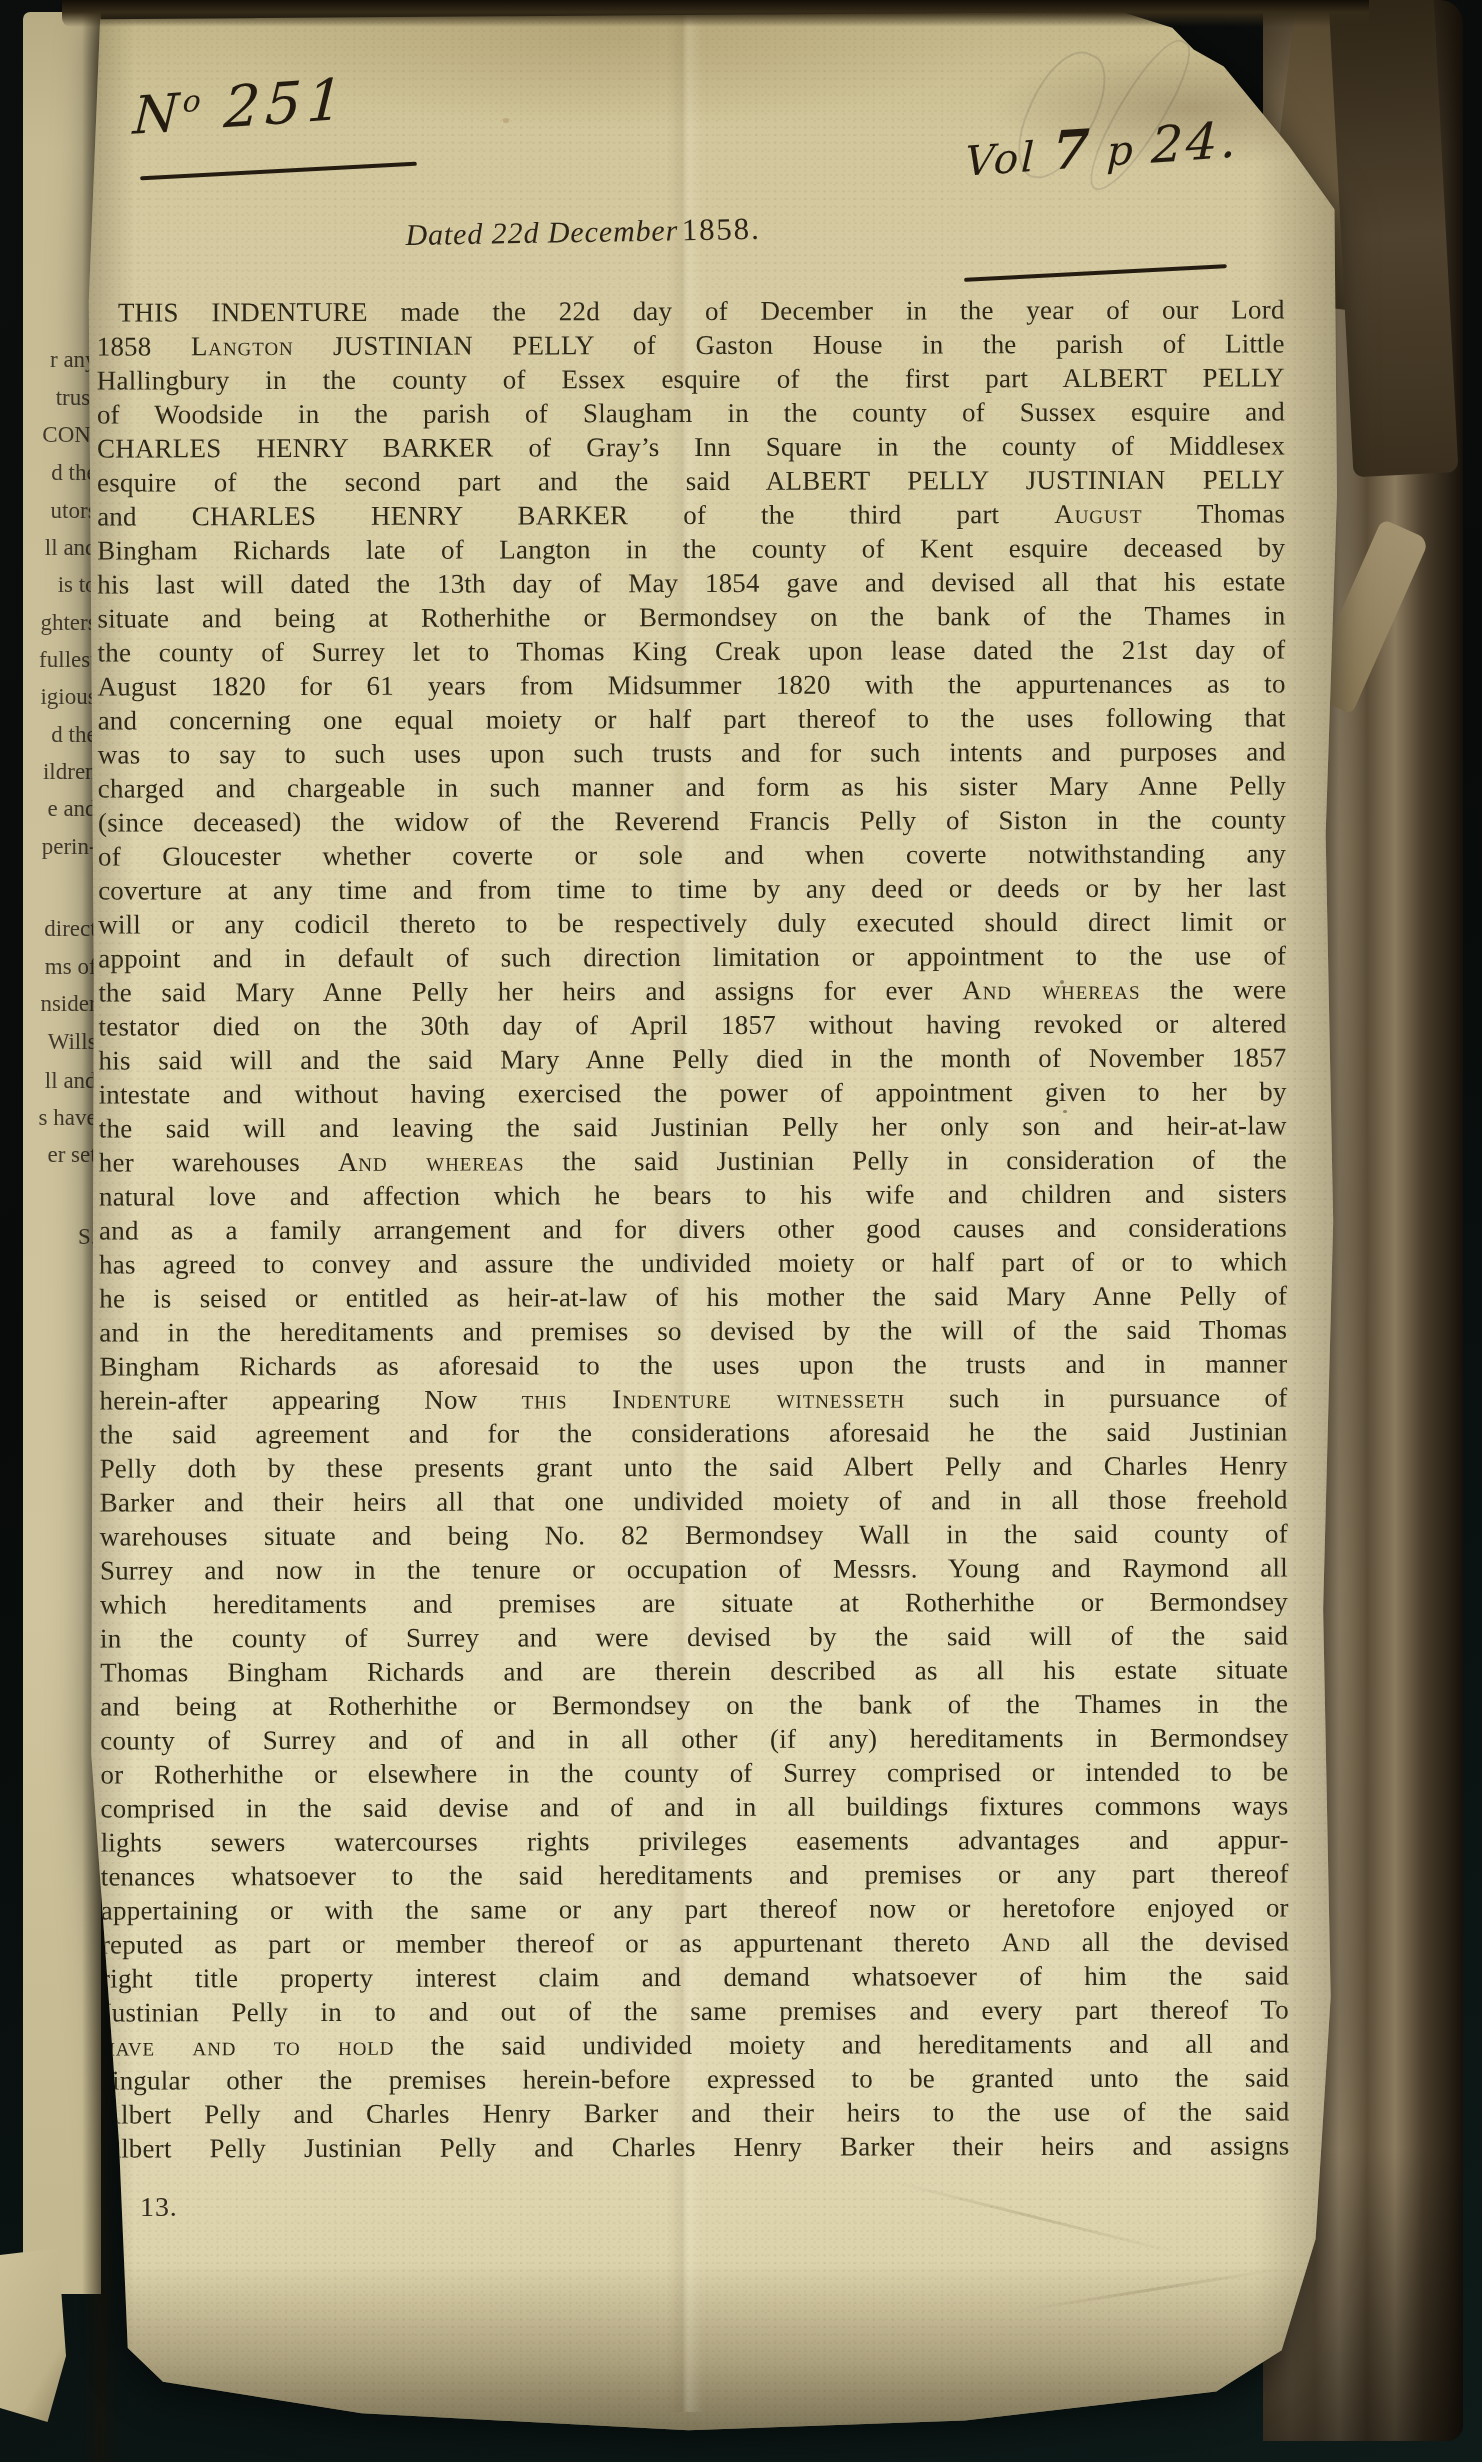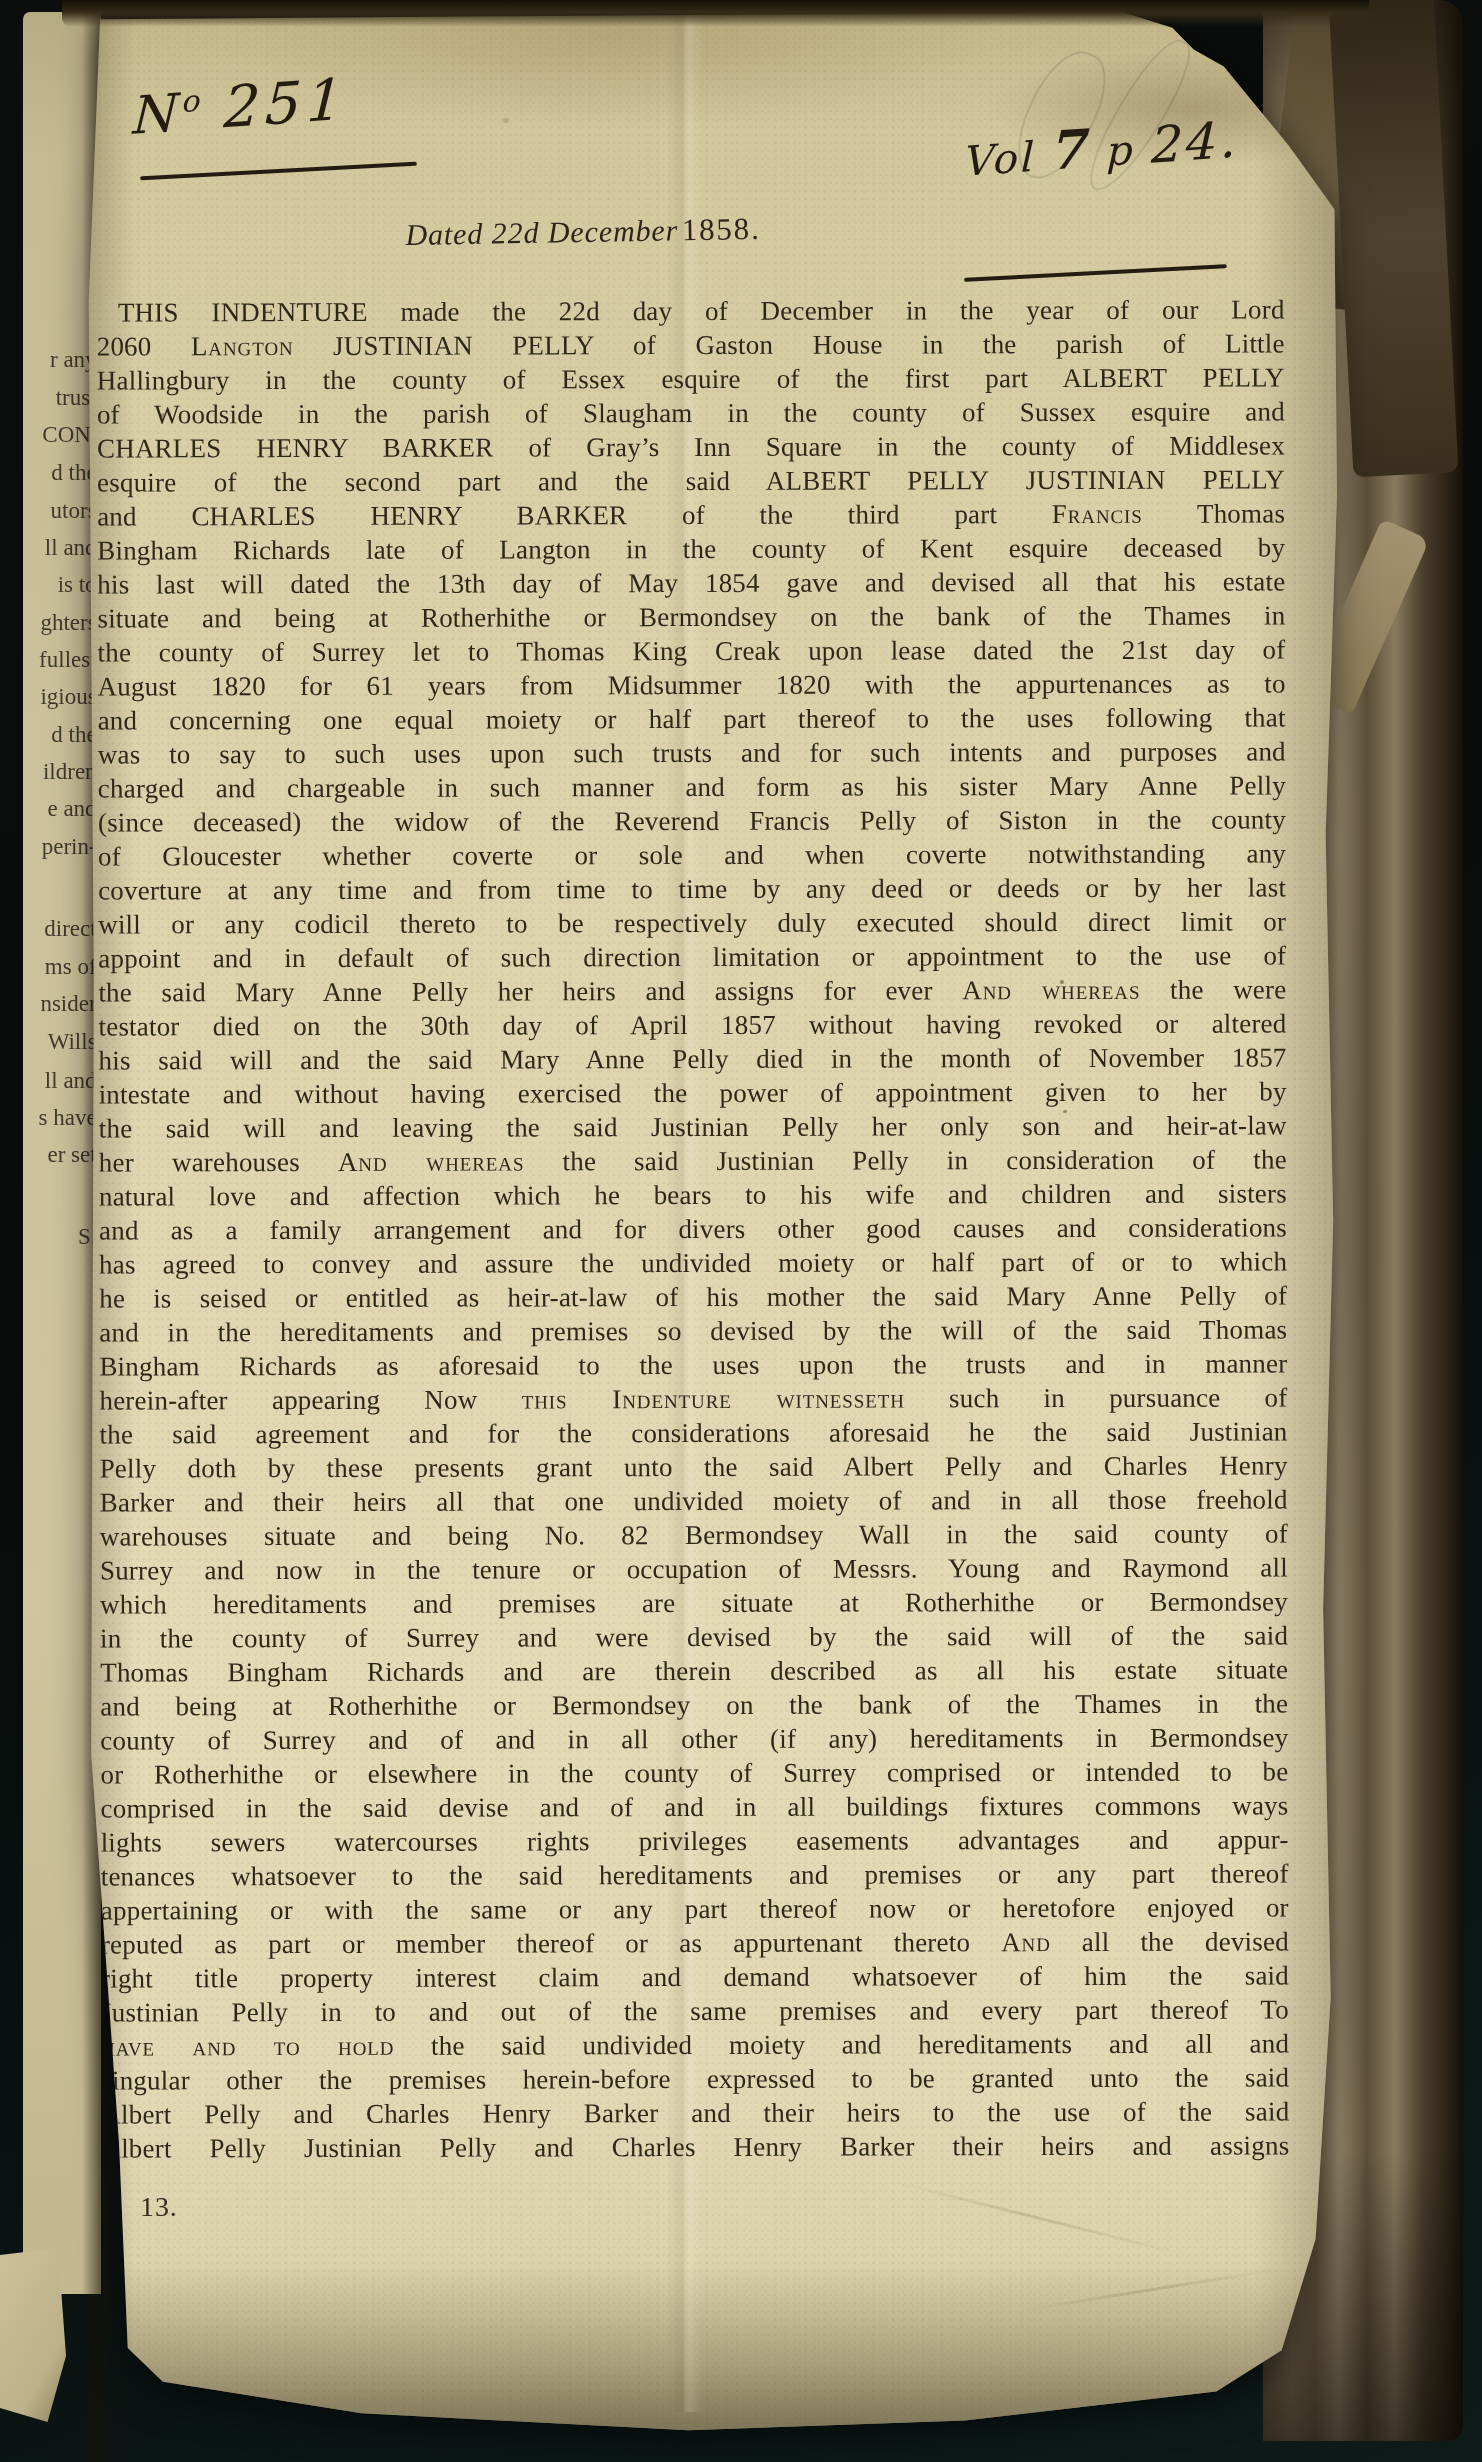--- a/index.html
+++ b/index.html
@@ -144,26 +144,26 @@
     </div>
     <div class="uline ul-vol"></div>
 
     <div class="dated">
       <span class="dit">Dated 22d December</span>
       <span class="dyr">1858.</span>
     </div>
 
     <div class="body-text">
         <div class="bline first"><span>THIS INDENTURE made the 22d day of December in the year of our Lord</span></div>
-        <div class="bline"><span>2060 </span><span class="sc">Langton</span><span> JUSTINIAN PELLY of Gaston House in the parish of Little</span></div>
+        <div class="bline"><span>1858 </span><span class="sc">Langton</span><span> JUSTINIAN PELLY of Gaston House in the parish of Little</span></div>
         <div class="bline"><span>Hallingbury in the county of Essex esquire of the first part ALBERT PELLY</span></div>
         <div class="bline"><span>of Woodside in the parish of Slaugham in the county of Sussex esquire and</span></div>
         <div class="bline"><span>CHARLES HENRY BARKER of Gray’s Inn Square in the county of Middlesex</span></div>
         <div class="bline"><span>esquire of the second part and the said ALBERT PELLY JUSTINIAN PELLY</span></div>
-        <div class="bline"><span>and CHARLES HENRY BARKER of the third part </span><span class="sc">Francis</span><span> Thomas</span></div>
+        <div class="bline"><span>and CHARLES HENRY BARKER of the third part </span><span class="sc">August</span><span> Thomas</span></div>
         <div class="bline"><span>Bingham Richards late of Langton in the county of Kent esquire deceased by</span></div>
         <div class="bline"><span>his last will dated the 13th day of May 1854 gave and devised all that his estate</span></div>
         <div class="bline"><span>situate and being at Rotherhithe or Bermondsey on the bank of the Thames in</span></div>
         <div class="bline"><span>the county of Surrey let to Thomas King Creak upon lease dated the 21st day of</span></div>
         <div class="bline"><span>August 1820 for 61 years from Midsummer 1820 with the appurtenances as to</span></div>
         <div class="bline"><span>and concerning one equal moiety or half part thereof to the uses following that</span></div>
         <div class="bline"><span>was to say to such uses upon such trusts and for such intents and purposes and</span></div>
         <div class="bline"><span>charged and chargeable in such manner and form as his sister Mary Anne Pelly</span></div>
         <div class="bline"><span>(since deceased) the widow of the Reverend Francis Pelly of Siston in the county</span></div>
         <div class="bline"><span>of Gloucester whether coverte or sole and when coverte notwithstanding any</span></div>

